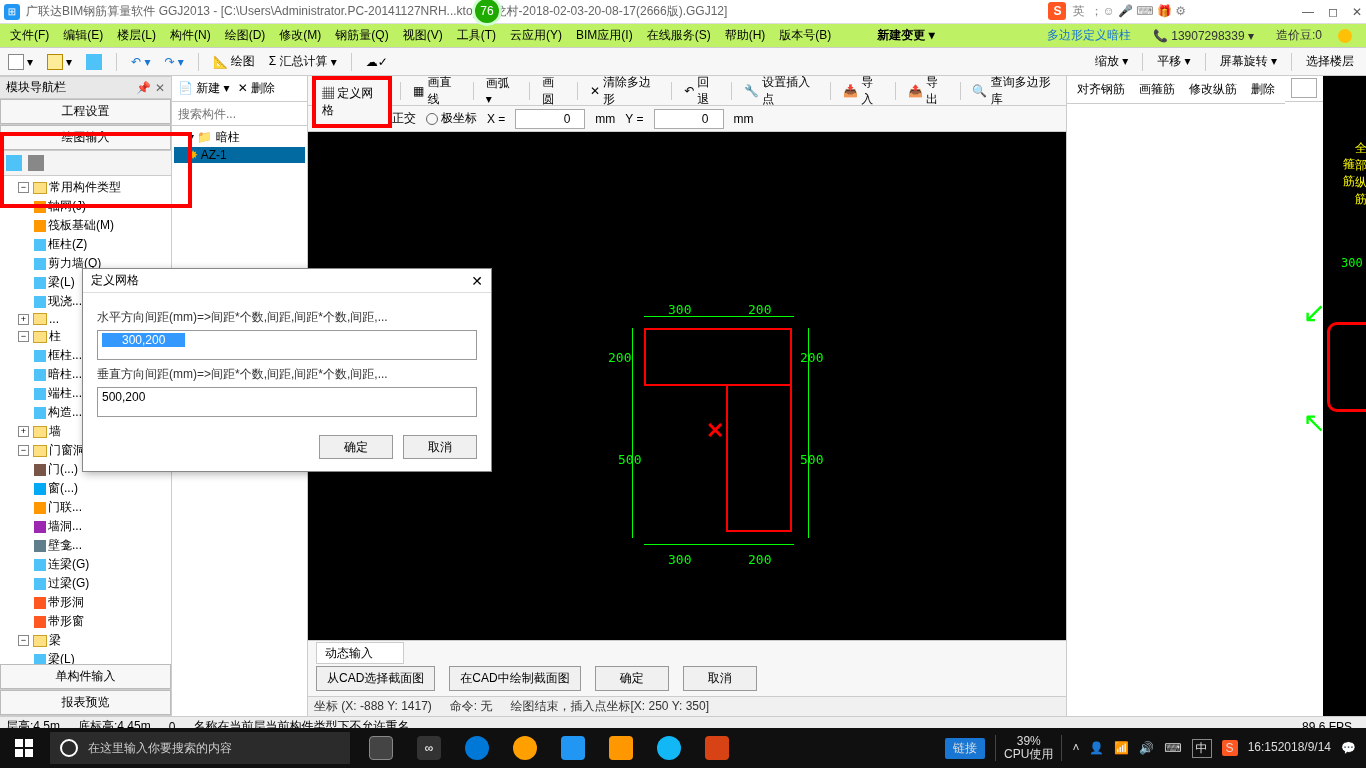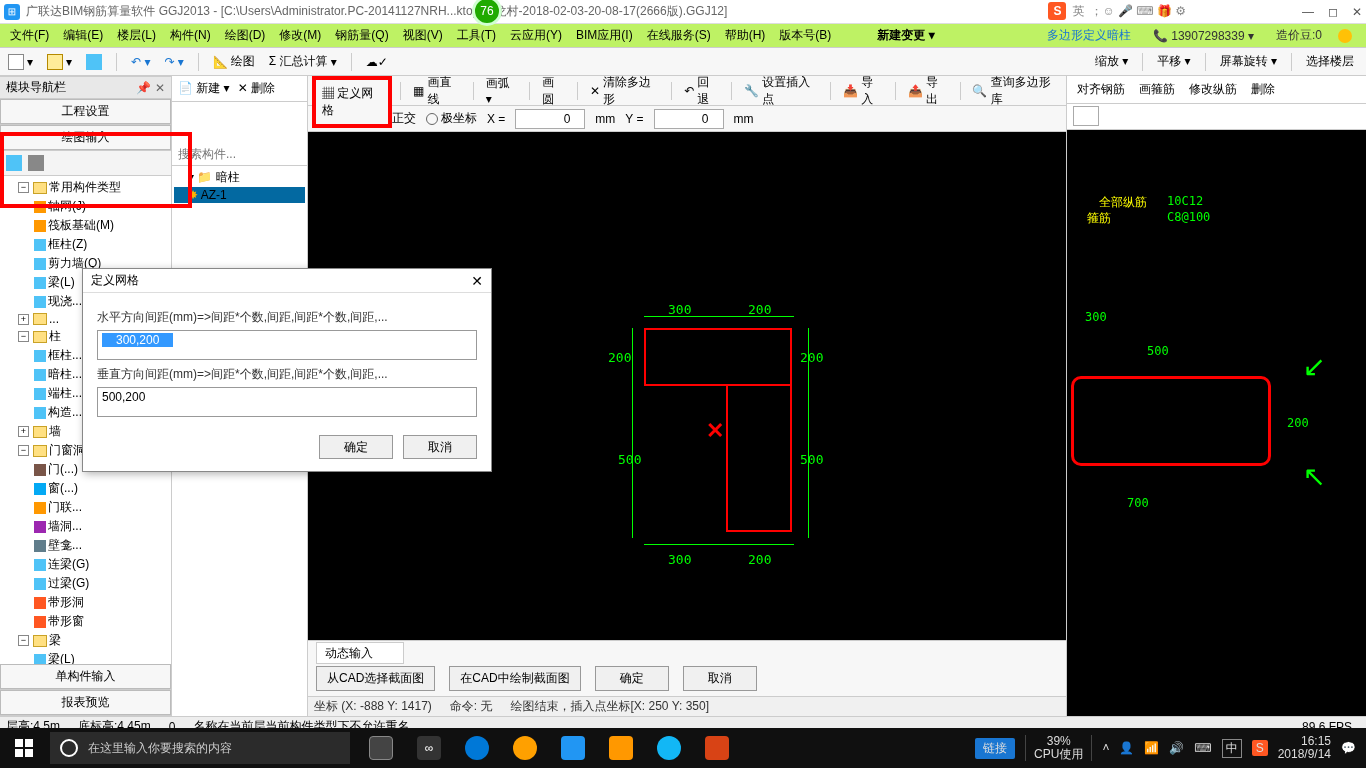--- a/index.html
+++ b/index.html
@@ -40,21 +40,21 @@
   .tree{flex:1;overflow:auto;background:#fff;padding:2px 0;}
   .tree .node{padding:1px 0 1px 4px;white-space:nowrap;display:flex;align-items:center;gap:2px;}
   .tree .fold{width:11px;height:11px;border:1px solid #888;display:inline-flex;align-items:center;justify-content:center;font-size:9px;line-height:1;margin-right:2px;}
   .tree .folder{width:14px;height:12px;background:#ffe082;border:1px solid #c9a227;display:inline-block;}
   .tree .leaf-ico{width:12px;height:12px;background:#4fc3f7;display:inline-block;}
   .tree .ind1{padding-left:18px;} .tree .ind2{padding-left:34px;}
 
   
   .col2 { width: 136px; background:#fff; border-right:1px solid #ccc; display:flex;flex-direction:column;}
   .col2 .tb{height:26px;border-bottom:1px solid #ccc;display:flex;align-items:center;gap:8px;padding:0 6px;}
-  .col2 .search{height:24px;border-bottom:1px solid #ccc;margin-top:40px;}
+  .col2 .search{height:24px;border-bottom:1px solid #ccc;}
   .col2 .search input{width:100%;height:100%;border:none;padding:0 6px;color:#888;outline:none;}
   .col2 .list{flex:1;padding:2px;}
   .col2 .row{padding:1px 2px 1px 14px;}
   .col2 .row.sel{background:#0369a1;}
   .col2 .star{color:#ffb300;}
 
   
   .canvas-wrap{flex:1;display:flex;flex-direction:column;position:relative;}
   .toolbar2{height:30px;background:#f7f7f7;border-bottom:1px solid #ccc;display:flex;align-items:center;padding:0 4px;gap:4px;}
   .toolbar3{height:26px;background:#f7f7f7;border-bottom:1px solid #ccc;display:flex;align-items:center;padding:0 8px;gap:10px;}
@@ -68,26 +68,26 @@
   .canvas .shape{position:absolute;border:2px solid #ff0000;}
   .canvas .x-mark{position:absolute;color:#ff0000;font-size:22px;font-weight:bold;}
   .canvas .dimline{position:absolute;background:#00ff00;}
 
   .dlg{position:absolute;left:82px;top:268px;width:410px;background:#fff;border:1px solid #888;box-shadow:2px 2px 8px rgba(0,0,0,0.3);z-index:10;}
   .dlg .dt{height:24px;background:#fff;border-bottom:1px solid #ddd;display:flex;align-items:center;padding:0 8px;}
   .dlg .dt .dx{margin-left:auto;font-size:14px;}
   .dlg .db{padding:10px 14px;}
   .dlg .lbl{margin:6px 0 4px;color:#333;}
   .dlg .inp{width:100%;height:30px;border:1px solid #999;padding:2px 4px;}
-  .dlg .inp .sel{background:#3399ff;color:#fff;padding:0 14px;}
+  .dlg .inp .sel{background:#3399ff;color:#fff;padding:0 20px;}
   .dlg .btns{display:flex;justify-content:flex-end;gap:10px;padding:8px 14px 12px;}
   .dlg .btns button{width:74px;height:24px;border:1px solid #999;background:#f0f0f0;}
 
   
-  .rightcol{width:300px;background:#fff;border-left:1px solid #ccc;display:flex;flex-direction:column;}
+  .rightcol{width:300px;background:#fff;border-left:1px solid #ccc;display:flex;flex-direction:row;}
   .rightcol .rt-tabs{height:28px;border-bottom:1px solid #ccc;display:flex;align-items:center;gap:14px;padding:0 10px;}
   .rightcol .rt-drop{height:26px;border-bottom:1px solid #ccc;padding:2px 6px;}
   .rightcol .rt-drop .dd{width:26px;height:20px;border:1px solid #aaa;display:inline-block;}
   .rightcol .preview{flex:1;background:#000;position:relative;}
   .rightcol .preview .t{position:absolute;color:#00ff00;font-family:Consolas,monospace;}
   .rightcol .preview .t.y{color:#ffff00;}
   .rightcol .preview .rbar{position:absolute;border:3px solid #ff0000;border-radius:10px;}
 
   .bottom-bar{height:28px;background:#f7f7f7;border-top:1px solid #ccc;display:flex;align-items:center;padding:0 6px;gap:20px; position:relative;}
   .bottom-bar .bbtn{border:1px solid #999;background:#f0f0f0;padding:3px 10px;}
@@ -102,21 +102,21 @@
   .taskbar .start{width:48px;height:40px;display:flex;align-items:center;justify-content:center;}
   .taskbar .start .win{width:18px;height:18px;display:grid;grid-template-columns:1fr 1fr;grid-template-rows:1fr 1fr;gap:2px;}
   .taskbar .start .win span{background:#fff;}
   .taskbar .search{flex:0 0 300px;height:32px;background:#2b2b2b;display:flex;align-items:center;padding:0 10px;gap:10px;color:#ccc;margin-left:2px;}
   .taskbar .circle{width:18px;height:18px;border:2px solid #fff;border-radius:50%;}
   .taskbar .apps{display:flex;align-items:center;gap:2px;margin-left:8px;}
   .taskbar .apps .app{width:46px;height:40px;display:flex;align-items:center;justify-content:center;}
   .taskbar .apps .app .ic{width:24px;height:24px;border-radius:4px;}
   .taskbar .tray{margin-left:auto;display:flex;align-items:center;gap:10px;padding:0 10px;color:#ddd;font-size:11px;}
   .taskbar .cpu{display:flex;flex-direction:column;align-items:center;line-height:1.1;font-size:10px;border-left:1px solid #444;border-right:1px solid #444;padding:0 8px;}
-  .taskbar .clock{display:flex;flex-direction:column;align-items:flex-end;line-height:1.1;font-size:11px;}
+  .taskbar .clock{display:flex;flex-direction:row;align-items:flex-end;line-height:1.1;font-size:11px;}
   .toolbar2 .redframe{border:4px solid #ff0000;padding:3px 6px;display:flex;align-items:center;gap:4px;height:52px;margin-top:-2px;margin-bottom:-24px;background:#f7f7f7;z-index:3;position:relative;}
 </style>
 </head>
 <body>
 
 <div class="titlebar">
   <span class="app-icon">⊞</span>
   <span>广联达BIM钢筋算量软件 GGJ2013 - [C:\Users\Administrator.PC-20141127NRH...ktop\白龙村-2018-02-03-20-08-17(2666版).GGJ12]</span>
   <span class="badge-green">76</span>
   <div class="sogou">

